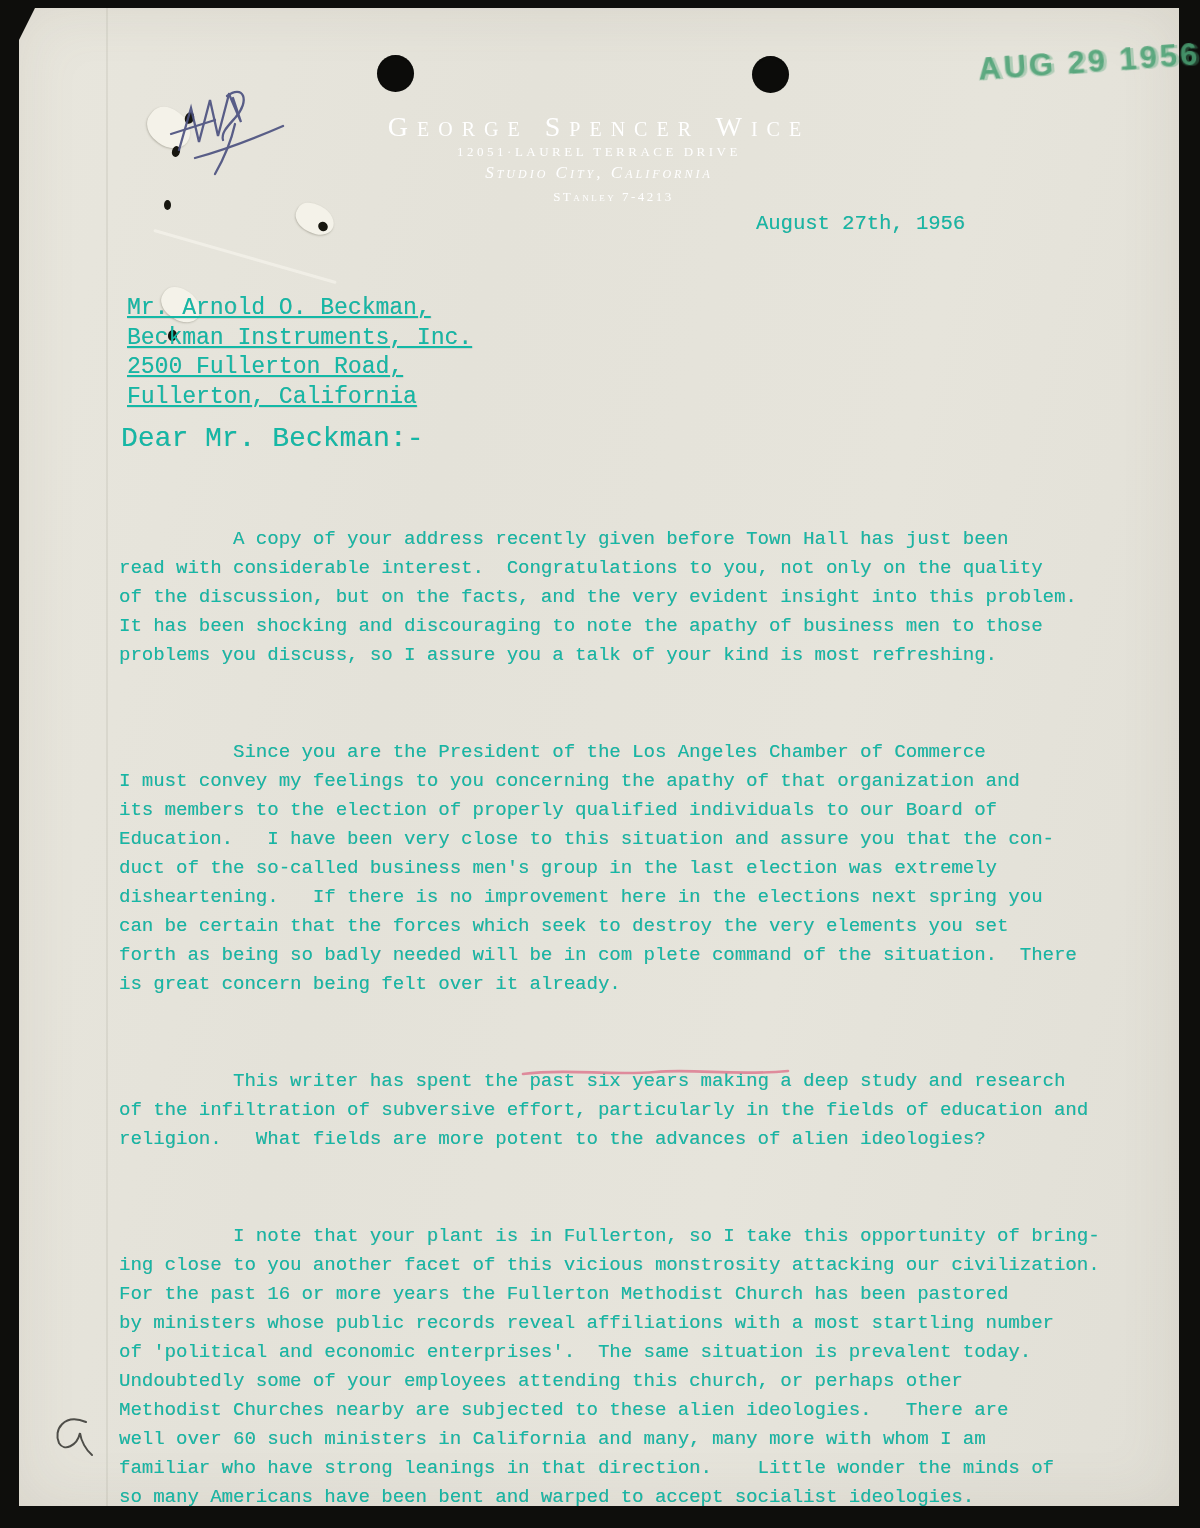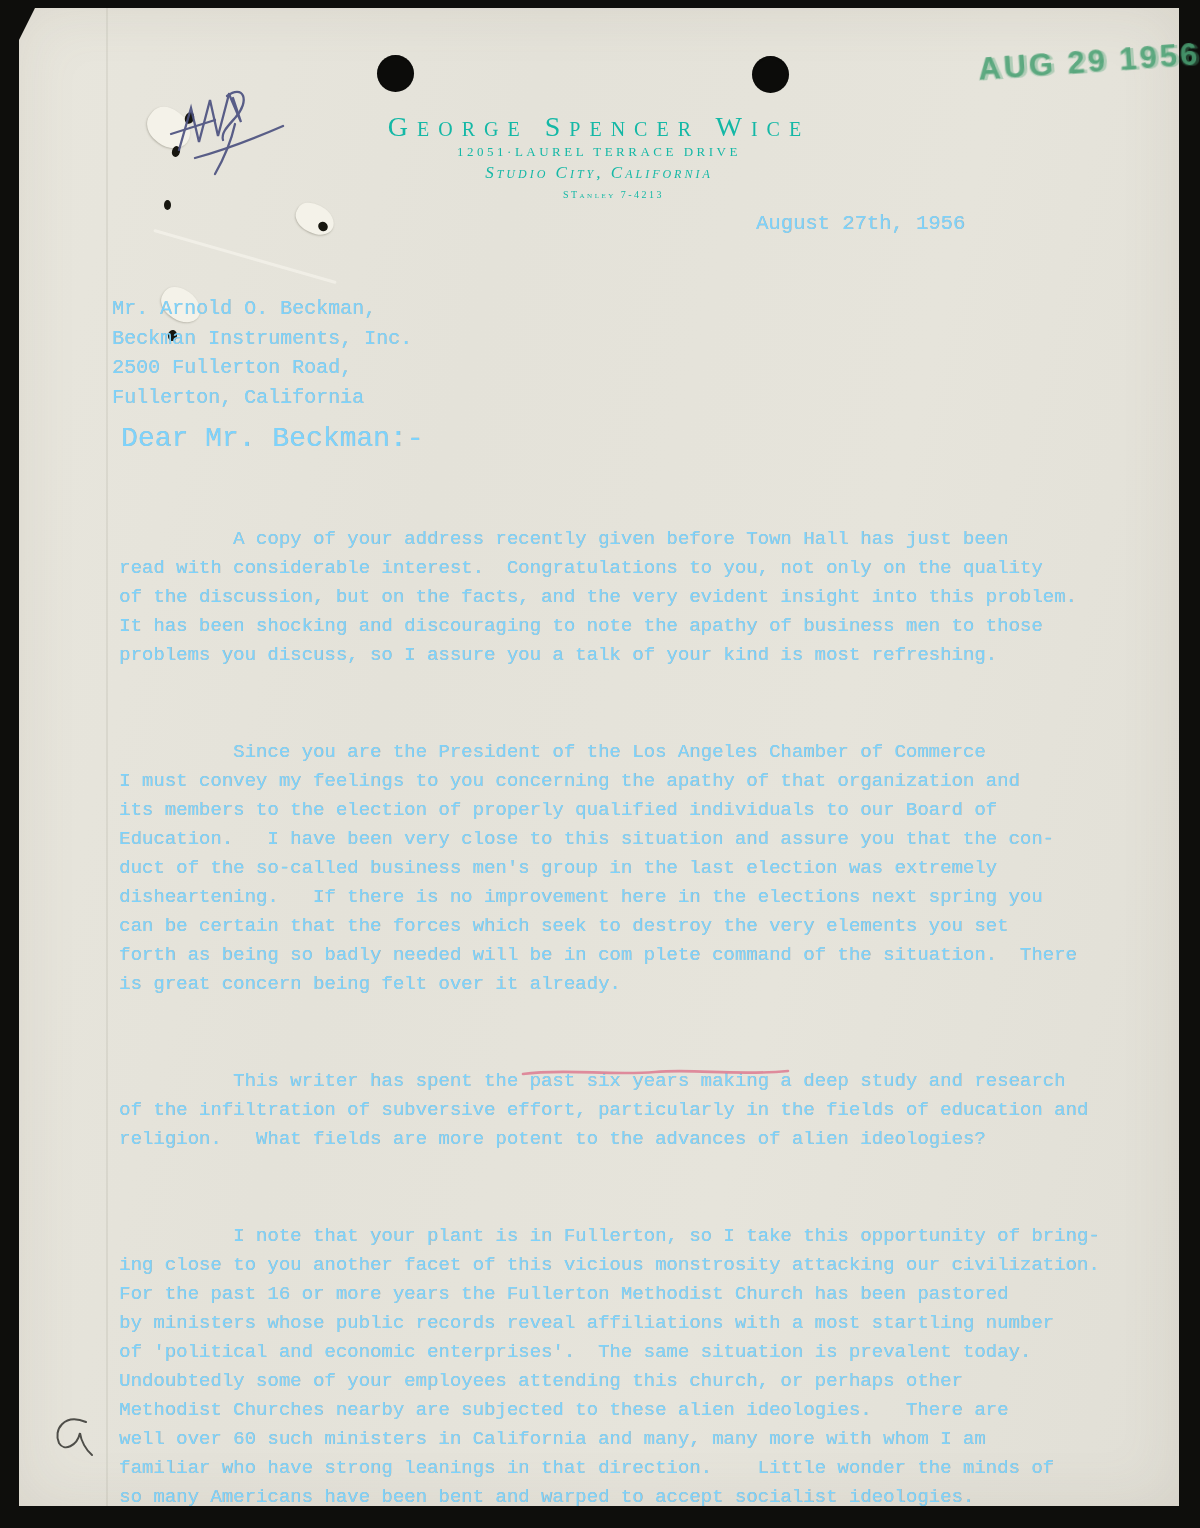--- a/index.html
+++ b/index.html
@@ -42,34 +42,34 @@
     transform:rotate(-4deg);
     font-family:"Liberation Sans", sans-serif;
     font-weight:bold;font-size:31px;letter-spacing:3px;
     color:rgba(74,161,116,0.82);
     text-shadow:3px 1px 0 rgba(74,161,116,0.35),-1px 1px 0 rgba(74,161,116,0.22);
     filter:blur(0.3px);
     white-space:nowrap;
   }
   .letterhead{
     position:absolute;left:19px;top:113px;width:1160px;
-    text-align:center;color:#14b8a6;
+    text-align:center;color:#ffffff;
     font-family:"Liberation Serif", serif;
   }
   .lh-name{font-size:28px;line-height:1;font-variant:small-caps;letter-spacing:9px;}
   .lh-street{margin-top:3px;font-size:13px;letter-spacing:3.5px;}
   .lh-city{margin-top:3px;font-size:17px;font-variant:small-caps;letter-spacing:3px;font-style:italic;}
-  .lh-phone{margin-top:6px;font-size:10px;font-variant:small-caps;letter-spacing:2.5px;padding-left:29px;}
+  .lh-phone{margin-top:6px;font-size:13px;font-variant:small-caps;letter-spacing:2.5px;padding-left:29px;}
   .type{
     font-family:"Liberation Mono","DejaVu Sans Mono",monospace;
-    color:#7dd3fc;white-space:pre;
+    color:#14b8a6;white-space:pre;
     text-shadow:0.3px 0.3px 0 rgba(60,59,54,0.35);
   }
   .date-line{position:absolute;left:756px;top:212px;font-size:20.5px;}
-  .recipient{position:absolute;left:112px;top:294px;font-size:20px;line-height:29.6px;}
+  .recipient{position:absolute;left:127px;top:294px;font-size:23px;line-height:29.6px;text-decoration:underline;}
   .salutation{position:absolute;left:121px;top:423px;font-size:28px;}
   .letter-body{position:absolute;left:119px;top:467px;width:990px;font-size:19px;line-height:29px;}
   .letter-body p{margin:0 0 10px 0;}
   .underline-annot{position:absolute;left:520px;top:1066px;width:272px;height:12px;}
 </style>
 </head>
 <body>
 
 <div class="scan">
 

